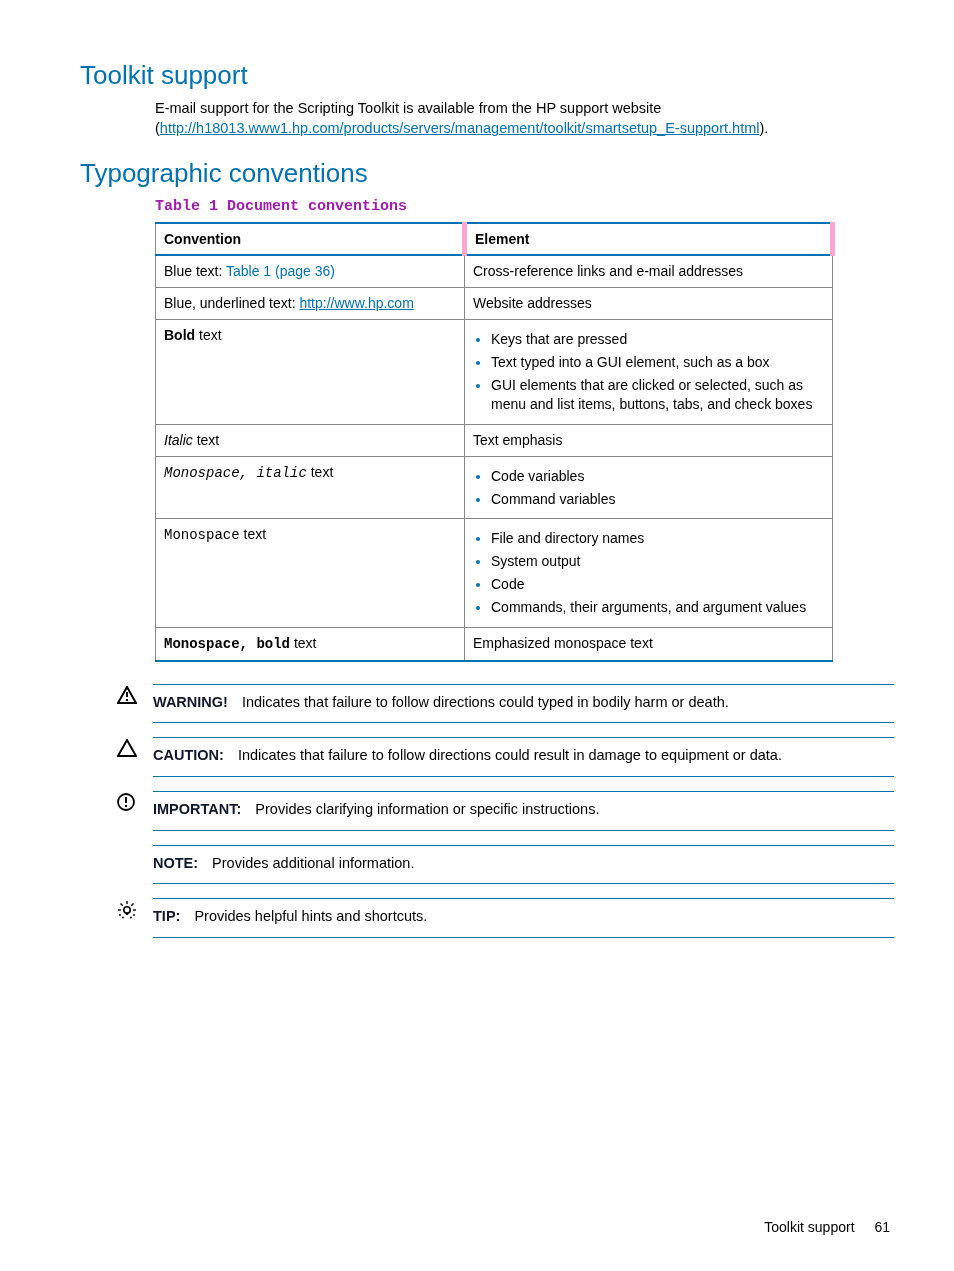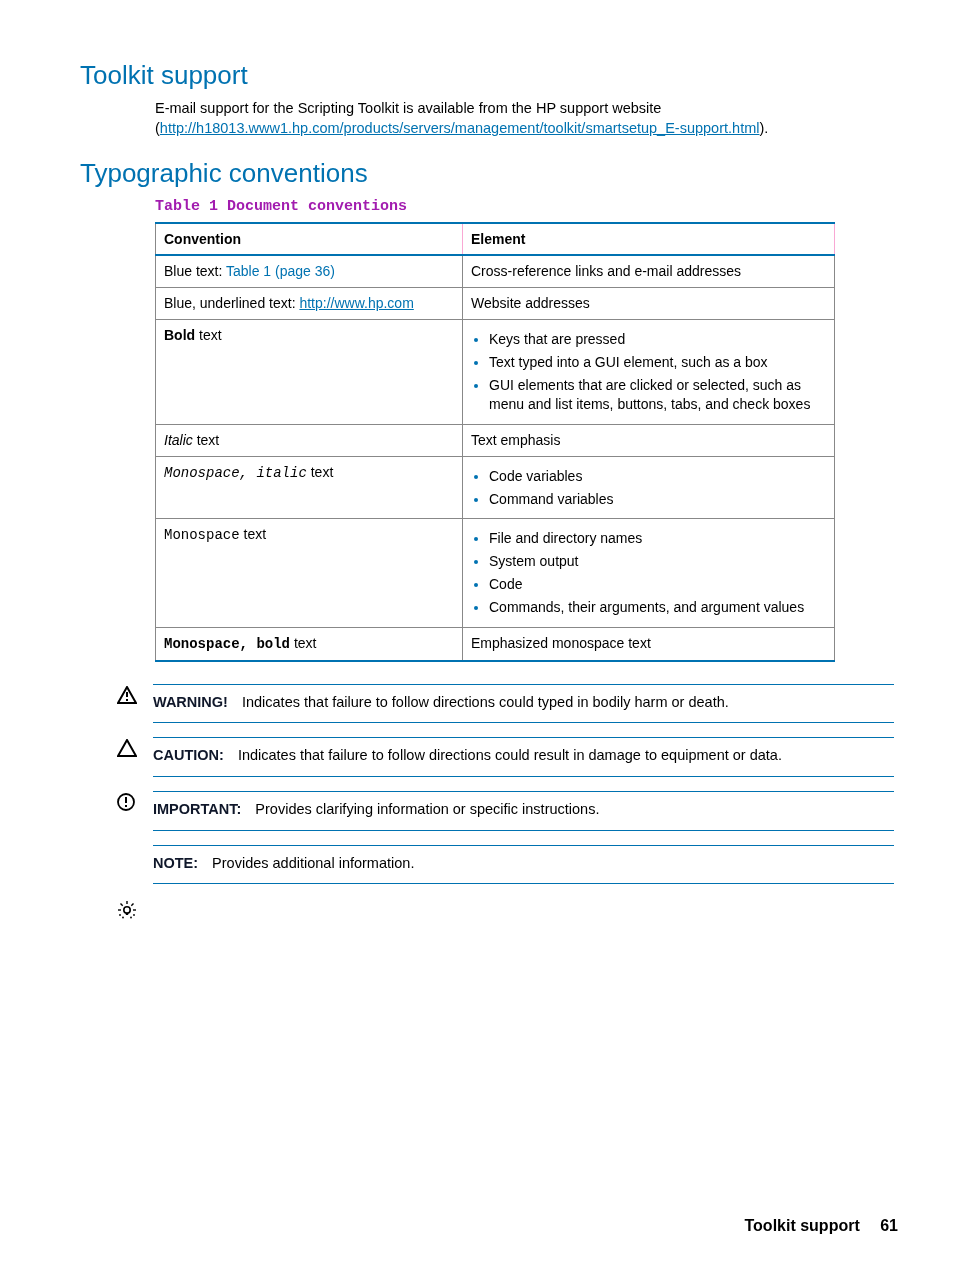--- a/index.html
+++ b/index.html
@@ -45,21 +45,21 @@
     width: 680px;
     border-top: 2.5px solid #0072b1;
     border-bottom: 2.5px solid #0072b1;
   }
   table.conv th {
     font-family: Arial, Helvetica, sans-serif;
     font-weight: bold;
     text-align: left;
     border-bottom: 2.5px solid #0072b1;
     border-left: 1px solid #888;
-    border-right: 1px solid #f9a8d4;
+    border-right: 5px solid #f9a8d4;
     padding: 6px 8px;
     font-size: 14px;
     background: #fff;
   }
   table.conv td {
     border: 1px solid #888;
     padding: 6px 8px;
     vertical-align: top;
     font-size: 14px;
   }
@@ -98,23 +98,22 @@
   .admon-label {
     font-family: Arial, Helvetica, sans-serif;
     font-weight: bold;
     color: #0f172a;
     margin-right: 14px;
     text-align: right;
   }
   .footer {
     position: fixed;
     bottom: 34px;
-    right: 56px;
-    font-size: 16px;
-    font-weight: bold;
+    right: 64px;
+    font-size: 14px;
   }
   .footer .pagenum {
     margin-left: 16px;
   }
   svg { display: block; }
 </style>
 </head>
 <body>
 
 <h2 class="section">Toolkit support</h2>
@@ -243,20 +242,23 @@
             <line x1="16.5" y1="3.5" x2="14.3" y2="5.7"></line>
           </g>
           <g fill="#000">
             <circle cx="3" cy="15" r="0.9"></circle>
               <circle cx="17" cy="15" r="0.9"></circle>
             <circle cx="6" cy="17.5" r="0.9"></circle>
               <circle cx="14" cy="17.5" r="0.9"></circle>
           </g>
         </svg>
       </div>
+      <div class="content">
+        <span class="admon-label">TIP:</span><span>Provides helpful hints and shortcuts.</span>
+      </div>
     </div>
 
   </div>
 </div>
 
 <div class="footer">
   <span>Toolkit support</span>
   <span class="pagenum">61</span>
 </div>
 

